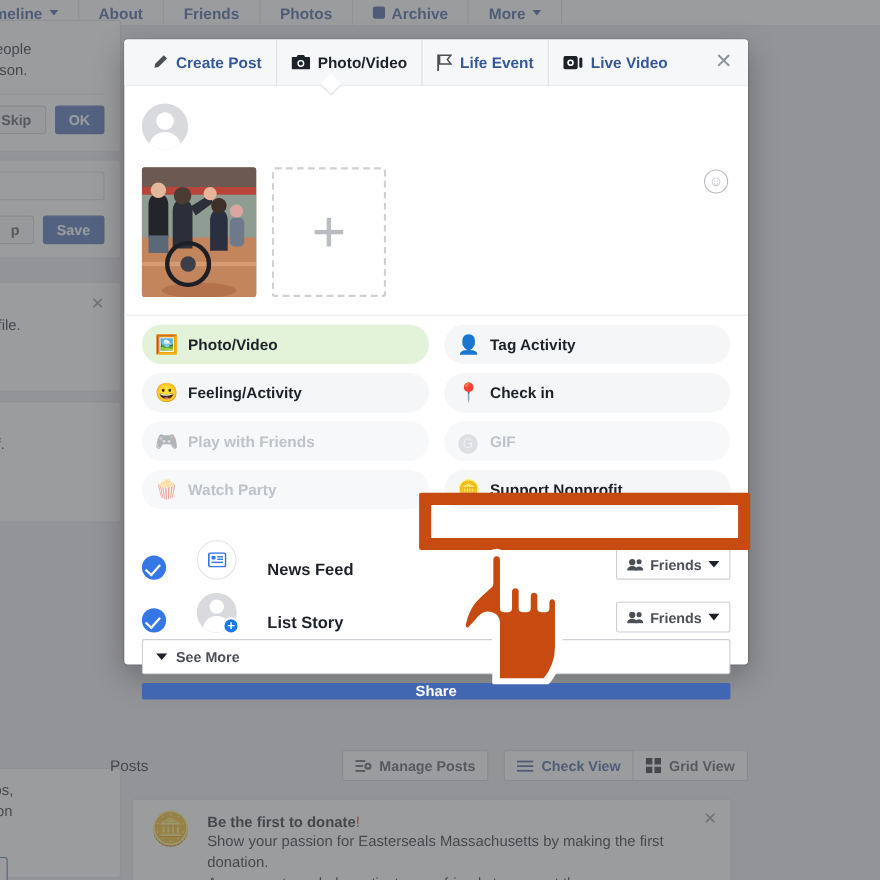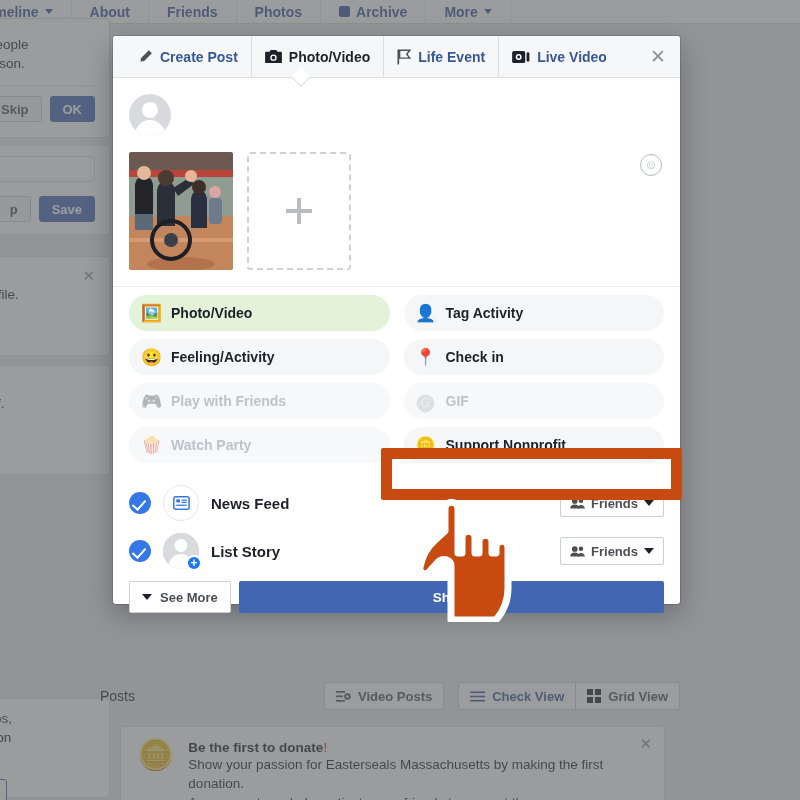--- a/index.html
+++ b/index.html
@@ -137,21 +137,21 @@
     display:flex;align-items:center;gap:10px;height:36px;margin:4px 0;
     padding:0 12px;border-radius:18px;background:#f5f6f7;
     font-size:14px;font-weight:bold;color:#1d2129;
   }
   .opt.green { background:#e3f3d9; }
   .opt.disabled { color:#bec2c9; background:#f7f8f9;}
   .opt .emoji { font-size:17px; line-height:1; width:20px; text-align:center; }
   .opt.disabled .emoji { opacity:.45; }
 
   .share-section { padding:12px 16px 0 16px; }
-  .share-row { display:flex; align-items:center; gap:12px; height:48px;}
+  .share-row { display:flex; align-items:flex-end; gap:28px; height:48px;}
   .check {
     width:22px;height:22px;border-radius:50%;background:#3578e5;flex:0 0 22px;position:relative;
   }
   .check::after{
     content:"";position:absolute;left:6px;top:5px;width:6px;height:11px;
     border:solid #fff;border-width:0 2.4px 2.4px 0;transform:rotate(42deg);
   }
   .nf-icon{
     width:36px;height:36px;border-radius:50%;background:#fff;border:1px solid #e4e6eb;
     display:flex;align-items:center;justify-content:center;
@@ -166,21 +166,21 @@
     position:absolute;right:-3px;bottom:-2px;width:16px;height:16px;border-radius:50%;
     background:#1877f2;border:2px solid #fff;color:#fff;font-size:12px;font-weight:bold;
     line-height:12px;text-align:center;
   }
   .row-label { font-size:15px;font-weight:bold;color:#1d2129; }
   .aud-btn {
     margin-left:auto;display:flex;align-items:center;gap:6px;height:28px;padding:0 9px;
     border:1px solid #ccd0d5;border-radius:2px;background:#fff;
     font-size:13px;font-weight:bold;color:#4b4f56;
   }
-  .foot { display:flex;gap:8px; padding:6px 16px 16px 16px; }
+  .foot { display:flex;gap:8px; padding:6px 16px 16px 16px;flex-direction:column; }
   .see-more {
     display:flex;align-items:center;gap:8px;height:32px;padding:0 12px;
     border:1px solid #ccd0d5;border-radius:2px;background:#fff;
     font-size:13px;font-weight:bold;color:#4b4f56;
   }
   .caret-b{width:0;height:0;border-left:5px solid transparent;border-right:5px solid transparent;border-top:6px solid #1d2129;}
   .share-btn{
     flex:1;height:32px;background:#4267b2;border-radius:2px;color:#fff;
     font-size:13.5px;font-weight:bold;display:flex;align-items:center;justify-content:center;
   }
@@ -262,21 +262,21 @@
     <span class="posts-label">Posts</span>
     <div style="margin-left:auto;display:flex;gap:14px;align-items:center;">
       <div class="pbtn">
         <svg width="15" height="13" viewBox="0 0 15 13">
           <rect x="0" y="1" width="9" height="1.7" fill="#4b4f56"></rect>
           <rect x="0" y="5.5" width="7" height="1.7" fill="#4b4f56"></rect>
           <rect x="0" y="10" width="9" height="1.7" fill="#4b4f56"></rect>
           <circle cx="11.5" cy="6.5" r="3.2" fill="#4b4f56"></circle>
           <circle cx="11.5" cy="6.5" r="1.3" fill="#fff"></circle>
         </svg>
-        <span>Video Posts</span>
+        <span>Manage Posts</span>
       </div>
       <div class="seg">
         <div class="pbtn blue-text">
           <svg width="15" height="11" viewBox="0 0 15 11">
             <rect x="0" y="0.5" width="15" height="1.6" fill="#365899"></rect>
             <rect x="0" y="4.7" width="15" height="1.6" fill="#365899"></rect>
             <rect x="0" y="8.9" width="15" height="1.6" fill="#365899"></rect>
           </svg>
           <span>Check View</span>
         </div>

